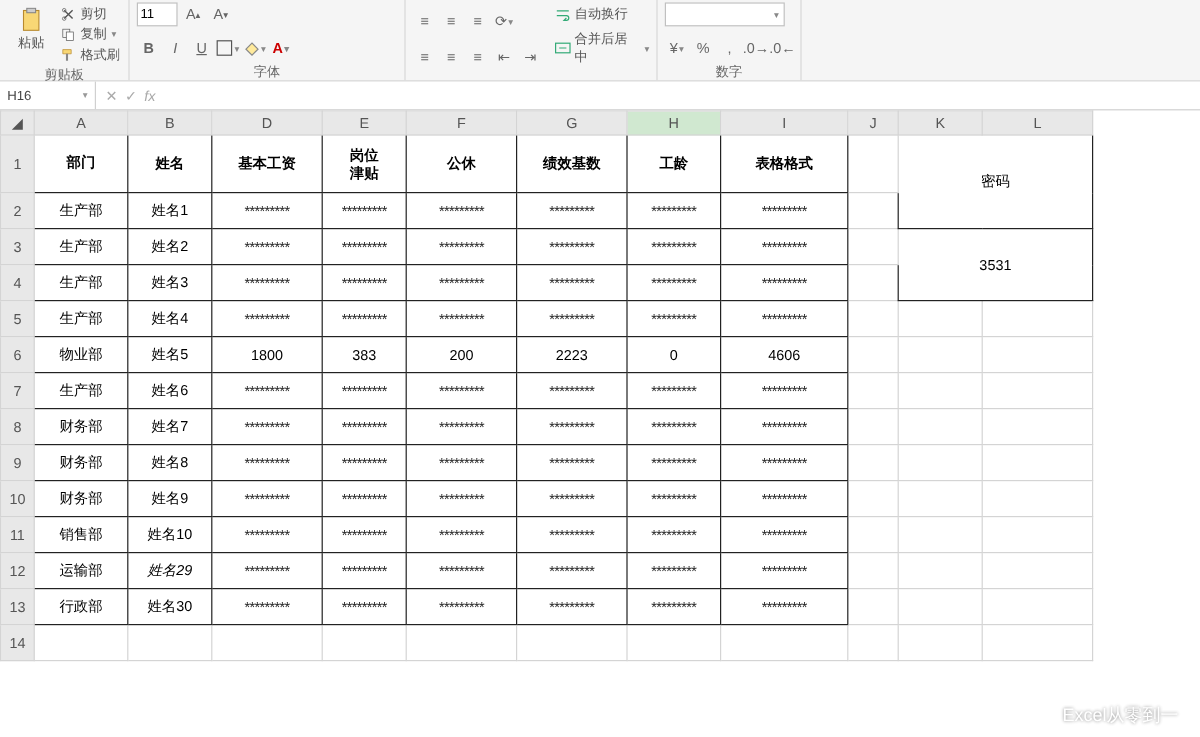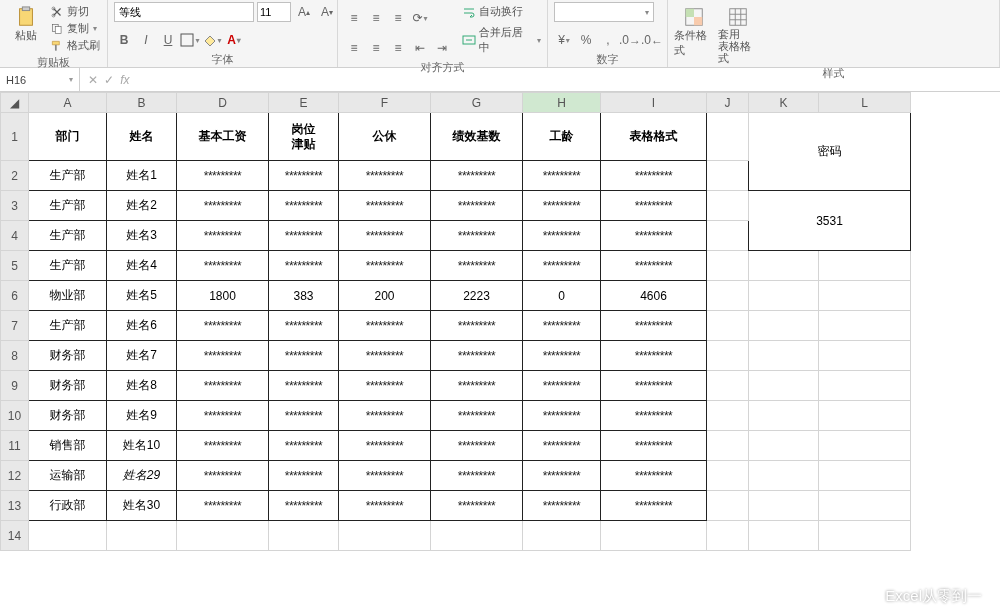--- a/index.html
+++ b/index.html
@@ -92,21 +92,20 @@
             <span>格式刷</span>
           </div>
       </div>
     </div>
     <div class="rgroup-label">剪贴板</div>
   </div>
 
   <div class="rgroup" style="width:230px">
     <div class="rgroup-body" style="flex-direction:column; gap:4px;">
       <div class="font-row">
-        <input class="font-select" value="等线" style="">
         <input class="size-select" value="11" style="">
         <span class="icon-btn">A<sup style="font-size:8px">▴</sup></span>
         <span class="icon-btn">A<sup style="font-size:8px">▾</sup></span>
       </div>
       <div class="icon-row">
         <span class="icon-btn" style="font-weight:bold">B</span>
         <span class="icon-btn" style="font-style:italic">I</span>
         <span class="icon-btn" style="text-decoration:underline">U</span>
         <span class="icon-btn">
             <svg width="14" height="14">
@@ -153,60 +152,38 @@
         <div class="mini-row">
             <svg width="14" height="14">
               <rect x="1" y="3" width="12" height="8" fill="none" stroke="#3a7"></rect>
               <path d="M4 7h6" stroke="#3a7"></path>
             </svg>
             <span>合并后居中</span>
             <span class="arrow-down">▾</span>
           </div>
       </div>
     </div>
-    <div class="rgroup-label">对齐方式</div>
   </div>
 
   <div class="rgroup" style="width:120px">
     <div class="rgroup-body" style="flex-direction:column;gap:4px">
       <div style="width:100px;height:20px;border:1px solid #c0c0c0;background:#fff;display:flex;align-items:center;justify-content:flex-end;padding:0 4px">
           <span class="arrow-down">▾</span>
         </div>
       <div class="icon-row">
         <span class="icon-btn">¥<span class="arrow-down">▾</span></span>
         <span class="icon-btn">%</span>
         <span class="icon-btn">,</span>
         <span class="icon-btn">.0→</span>
         <span class="icon-btn">.0←</span>
       </div>
     </div>
     <div class="rgroup-label">数字</div>
   </div>
 
-  <div class="rgroup" style="flex:1">
-    <div class="rgroup-body">
-      <div class="btn-big">
-        <svg viewBox="0 0 24 24">
-            <rect x="3" y="3" width="18" height="18" fill="none" stroke="#888"></rect>
-            <rect x="3" y="3" width="9" height="9" fill="#c5e0b4"></rect>
-            <rect x="12" y="12" width="9" height="9" fill="#f8cbad"></rect>
-          </svg>
-        <span>条件格式</span>
-      </div>
-      <div class="btn-big">
-        <svg viewBox="0 0 24 24">
-            <rect x="3" y="3" width="18" height="18" fill="none" stroke="#888"></rect>
-            <path d="M3 9h18M3 15h18M9 3v18M15 3v18" stroke="#888"></path>
-          </svg>
-        <span style="white-space:pre-line;line-height:1.1">套用
-表格格式</span>
-      </div>
-    </div>
-    <div class="rgroup-label">样式</div>
-  </div>
 </div>
 
 <div class="fbar">
   <div class="namebox">
       <span>H16</span>
       <span class="dd">▾</span>
     </div>
   <div class="fx-btns">
     <span>✕</span>
     <span>✓</span>
@@ -243,21 +220,21 @@
     <th class="sel">H</th>
     <th>I</th>
     <th>J</th>
     <th>K</th>
     <th>L</th>
   </tr>
   </tbody>
       <tbody id="sheet-body">
         <tr style="height: 48px;">
           <td class="rowhdr">1</td>
-          <td class="dh" style="border: 1.5px solid rgb(34, 34, 34); white-space: pre-line;">部门</td>
+          <td class="dh" style="border: 1.5px solid rgb(34, 34, 34); white-space: pre-line; font-family: Liberation Mono, monospace;">部门</td>
           <td class="dh" style="border: 1.5px solid rgb(34, 34, 34); white-space: pre-line;">姓名</td>
           <td class="dh" style="border: 1.5px solid rgb(34, 34, 34); white-space: pre-line;">基本工资</td>
           <td class="dh" style="border: 1.5px solid rgb(34, 34, 34); white-space: pre-line; margin-top: 21px;">岗位
 津贴</td>
           <td class="dh" style="border: 1.5px solid rgb(34, 34, 34); white-space: pre-line;">公休</td>
           <td class="dh" style="border: 1.5px solid rgb(34, 34, 34); white-space: pre-line;">绩效基数</td>
           <td class="dh" style="border: 1.5px solid rgb(34, 34, 34); white-space: pre-line;">工龄</td>
           <td class="dh" style="border: 1.5px solid rgb(34, 34, 34); white-space: pre-line;">表格格式</td>
           <td></td>
           <td class="pw-label" colspan="2" rowspan="2" style="border: 1.5px solid rgb(34, 34, 34);">密码</td>

